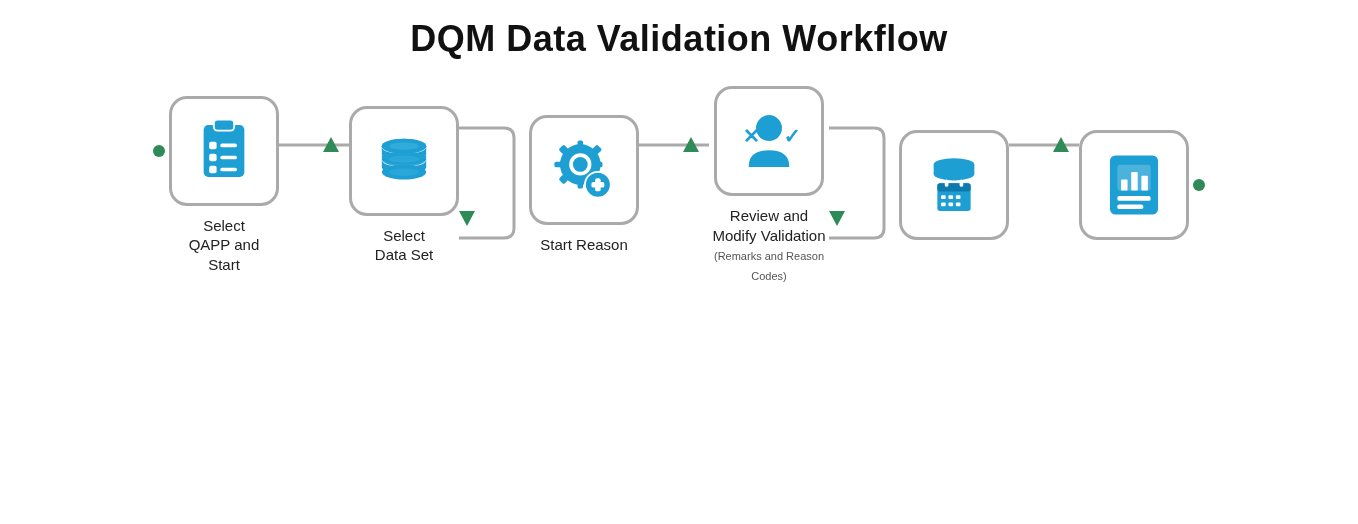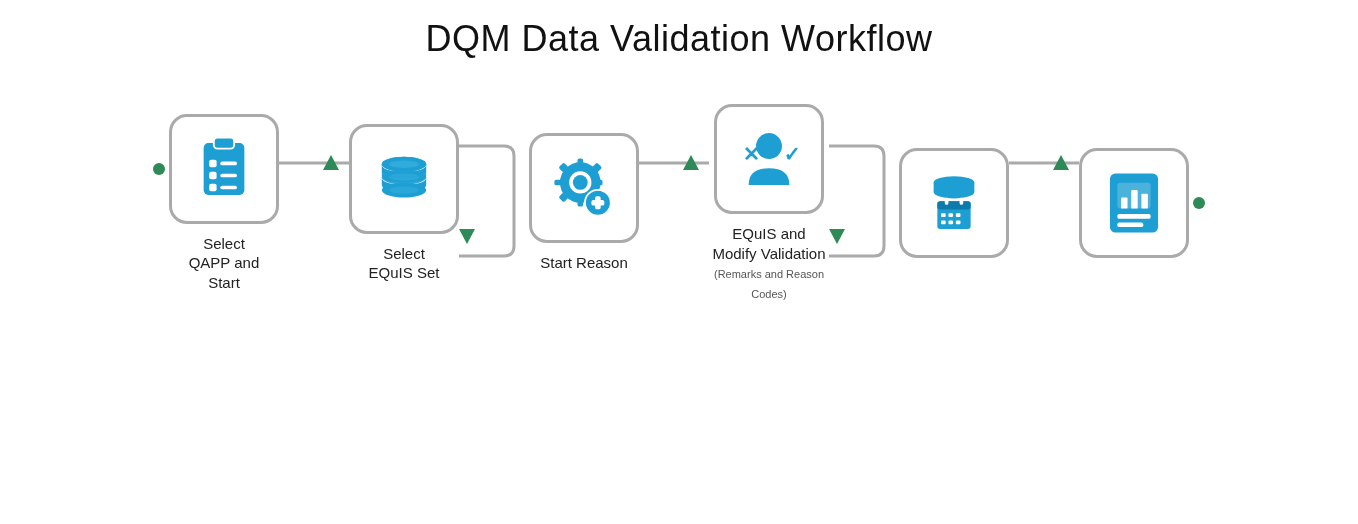--- a/index.html
+++ b/index.html
@@ -12,23 +12,23 @@
       overflow: hidden;
       display: flex;
       flex-direction: column;
       align-items: center;
       justify-content: flex-start;
       padding-top: 18px;
     }
 
     h1 {
       font-size: 36px;
-      font-weight: 400;
+      font-weight: 700;
       color: #111;
-      margin-bottom: 44px;
+      margin-bottom: 26px;
       letter-spacing: 0.5px;
     }
 
     .workflow {
       display: flex;
       align-items: center;
       justify-content: center;
       width: 100%;
       padding: 0 30px;
     }
@@ -140,21 +140,21 @@
         <ellipse cx="40" cy="38" rx="24" ry="8" fill="#1e9fd4" opacity="0.9"></ellipse>
         <ellipse cx="40" cy="52" rx="24" ry="8" fill="#1e9fd4"></ellipse>
 
         <ellipse cx="40" cy="24" rx="16" ry="4" fill="#5bc8f0" opacity="0.3"></ellipse>
         <ellipse cx="40" cy="38" rx="16" ry="4" fill="#5bc8f0" opacity="0.2"></ellipse>
         <ellipse cx="40" cy="52" rx="16" ry="4" fill="#5bc8f0" opacity="0.2"></ellipse>
       </svg>
     </div>
     <div class="step-label">
       <span>Select</span><br>
-      <span>EQuIS Set</span>
+      <span>Data Set</span>
     </div>
   </div>
 
   <div style="display:flex;flex-direction:column;align-items:center;width:70px;flex-shrink:0;position:relative;">
     <svg width="70" height="140" style="display:block;margin-top:-14px;">
 
       <path d="M0,20 L45,20 Q55,20 55,30 L55,120 Q55,130 45,130 L0,130" fill="none" stroke="#aaa" stroke-width="3"></path>
 
       <polygon points="8,118 16,103 0,103" fill="#2e8b57"></polygon>
     </svg>
@@ -203,21 +203,21 @@
 
         <circle cx="40" cy="26" r="14" fill="#1e9fd4"></circle>
         <path d="M18,68 Q18,50 40,50 Q62,50 62,68" fill="#1e9fd4"></path>
 
         <text x="12" y="42" font-size="22" font-weight="bold" fill="#1e9fd4">✕</text>
 
         <text x="56" y="42" font-size="22" font-weight="bold" fill="#1e9fd4">✓</text>
       </svg>
     </div>
     <div class="step-label">
-      <span>EQuIS and</span><br>
+      <span>Review and</span><br>
       <span>Modify Validation</span><br>
       <span class="sub">(Remarks and Reason Codes)</span>
     </div>
   </div>
 
   <div style="display:flex;flex-direction:column;align-items:center;width:70px;flex-shrink:0;position:relative;">
     <svg width="70" height="140" style="display:block;margin-top:-14px;">
       <path d="M0,20 L45,20 Q55,20 55,30 L55,120 Q55,130 45,130 L0,130" fill="none" stroke="#aaa" stroke-width="3"></path>
       <polygon points="8,118 16,103 0,103" fill="#2e8b57"></polygon>
     </svg>

